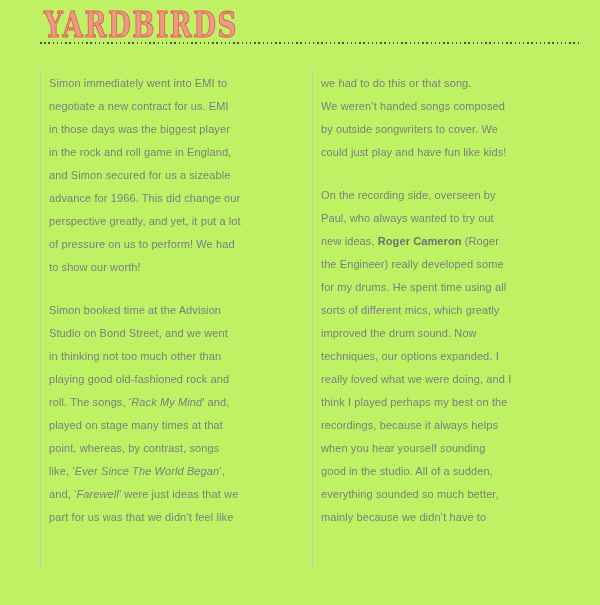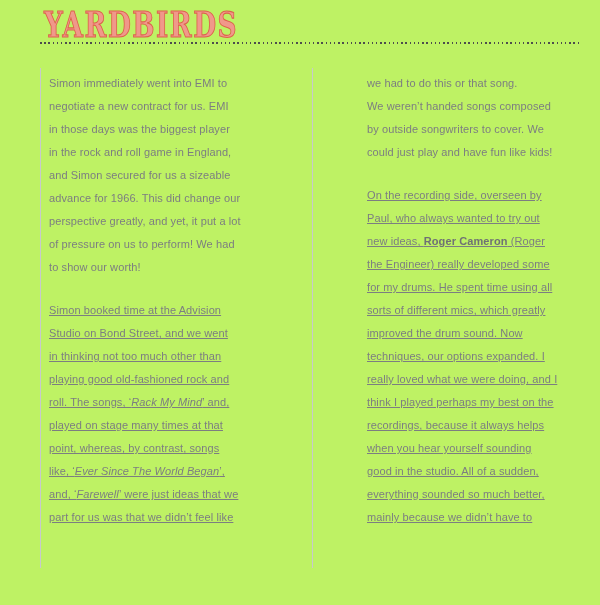--- a/index.html
+++ b/index.html
@@ -33,22 +33,22 @@
   }
   .v-rule.left  { left: 40px; }
   .v-rule.right { left: 312px; }
   
   .column {
     position: absolute; top: 72px;
     color: #7c7e81;
     font-size: 11px;
   }
   .column.col-left  { left: 49px; }
-  .column.col-right { left: 321px; margin-left: 46px; }
-  .para + .para { margin-top: 20px; text-decoration: underline; }
+  .column.col-right { left: 321px; }
+  .para + .para { margin-top: 20px; }
   .ln {
     line-height: 23px;
     white-space: nowrap;
     letter-spacing: 0.1px;
   }
   .ln span.i { font-style: italic; }
   .ln span.b { font-weight: 700; color: #6f7174; }
 </style>
 </head>
 <body>

